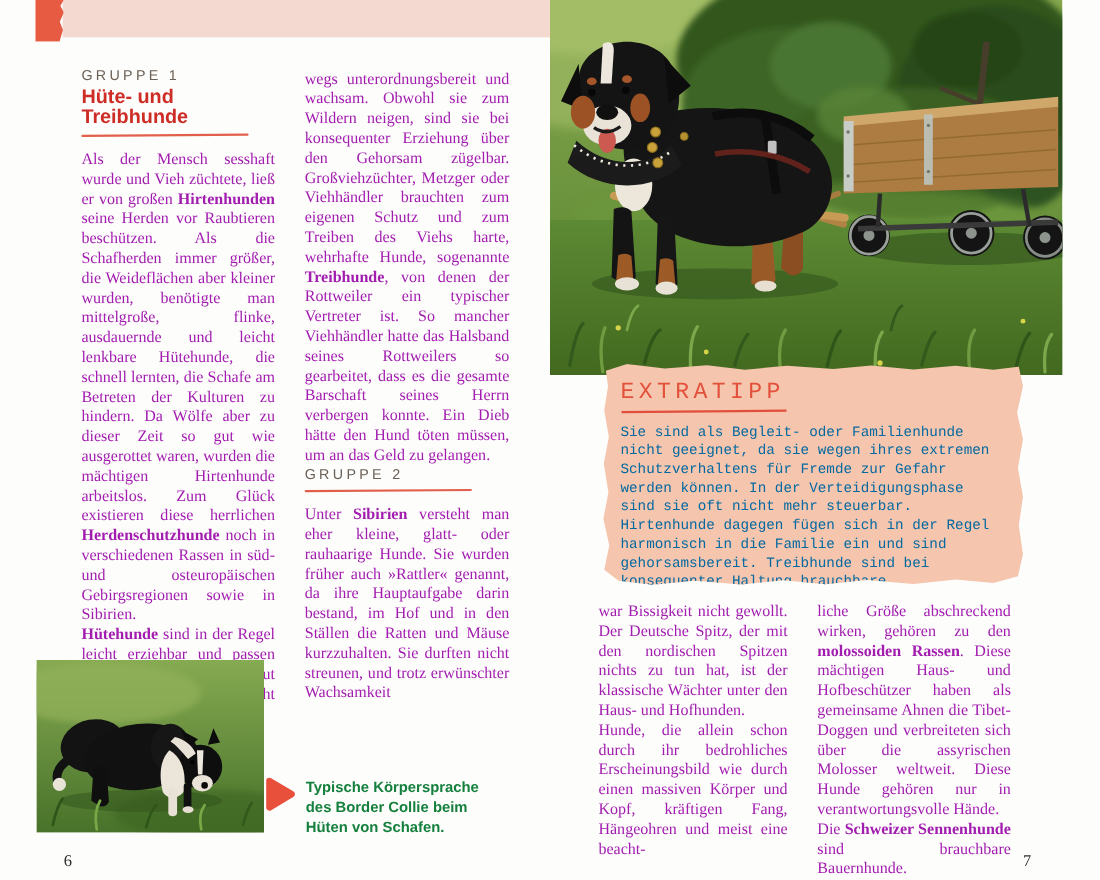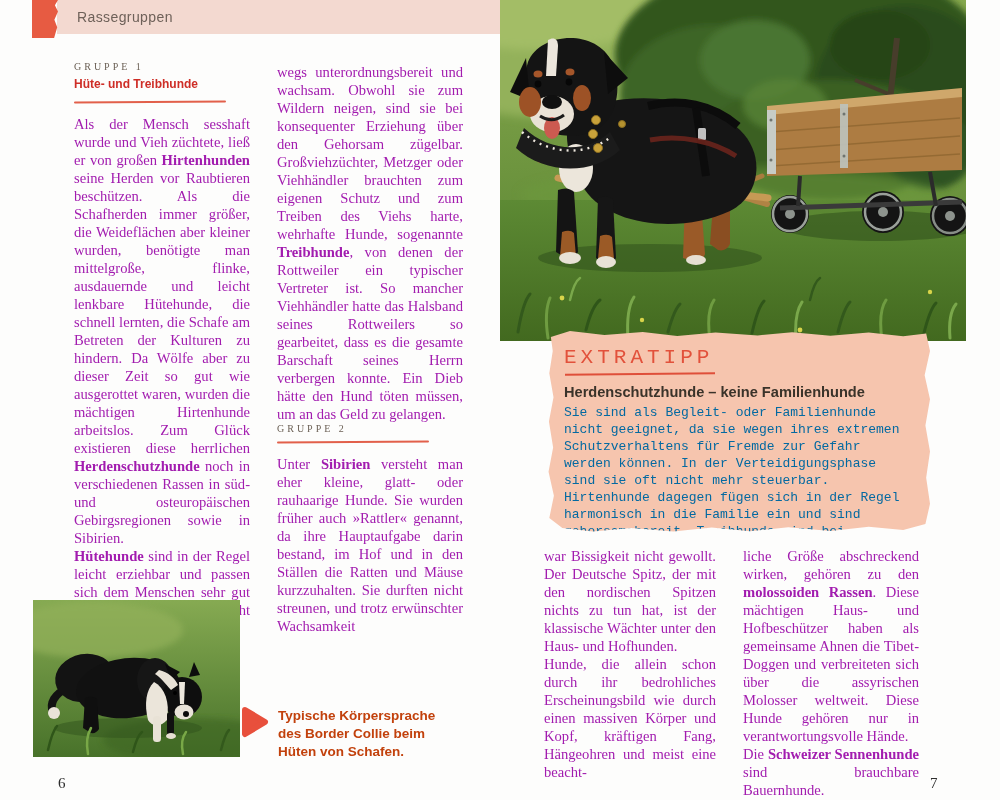--- a/index.html
+++ b/index.html
@@ -13,24 +13,24 @@
   .band-label{position:absolute;left:77px;top:0;height:34px;line-height:34px;
     font-family:"Liberation Sans",sans-serif;font-size:14px;color:#6e6159;letter-spacing:.4px;}
 
   
   .col{position:absolute;}
   .col1{left:74px;top:61px;width:176px;}
   .col2{left:277px;top:61px;width:186px;}
   .col3{left:544px;top:545px;width:172px;}
   .col4{left:743px;top:545px;width:176px;}
 
-  .kicker{font-family:Liberation Serif, serif;font-size:10px;letter-spacing:3px;color:#6b6055;
+  .kicker{font-family:Liberation Sans, sans-serif;font-size:13px;letter-spacing:3px;color:#6b6055;
     white-space:nowrap;margin-bottom:4px;}
   .kicker.g2{}
-  .group-title{font-family:"Liberation Sans",sans-serif;font-weight:bold;font-size:12px;
+  .group-title{font-family:"Liberation Sans",sans-serif;font-weight:bold;font-size:18px;
     line-height:17.5px;color:#ce2d26;}
   .redline{height:2px;background:#e2604b;border-radius:2px;width:152px;margin-top:7px;
     transform:rotate(-.4deg);}
   .body{font-size:14.6px;line-height:18px;color:#a21caf;text-align:justify;text-justify:inter-word;
     white-space:pre-wrap;margin:12px 0 0;hyphens:auto;-webkit-hyphens:auto;}
   .body.cont{margin-top:2px;}
   .body b{font-weight:bold;}
 
   
   .photo{position:absolute;overflow:hidden;}
@@ -43,35 +43,34 @@
     box-sizing:border-box;padding:15px 18px 0 17px;
     clip-path:polygon(1% 3%,6% 0%,15% 2%,25% .5%,34% 2.5%,44% .8%,55% 2.2%,64% .6%,74% 2.4%,84% .8%,93% 2.6%,99% 1.2%,100% 10%,98.6% 22%,100% 34%,98.8% 47%,100% 60%,99% 73%,100% 86%,98.8% 96%,93% 99%,84% 97.4%,74% 99.5%,63% 97.6%,53% 99.6%,43% 97.8%,33% 99.7%,22% 98%,12% 99.8%,4% 98%,.6% 93%,1.8% 82%,.4% 70%,1.6% 58%,.5% 45%,1.7% 33%,.6% 21%,1.5% 10%);}
   .tip-kicker{font-family:Liberation Mono, monospace;font-size:21px;letter-spacing:4px;color:#e2513b;}
   .tip-underline{width:150px;height:2px;background:#df4f39;margin:4px 0 9px 1px;transform:rotate(-.5deg);}
   .tip-heading{font-family:"Liberation Sans",sans-serif;font-weight:bold;font-size:14.6px;
     color:#3a332a;margin-bottom:4px;}
   .tip-body{font-family:Liberation Mono, monospace;font-size:13px;line-height:17px;color:#0369a1;}
 
   
   .caption{position:absolute;left:278px;top:707px;width:180px;
-    font-family:"Liberation Sans",sans-serif;font-weight:bold;font-size:13.5px;line-height:18px;color:#c2410c;}
+    font-family:"Liberation Sans",sans-serif;font-weight:bold;font-size:13.5px;line-height:18px;color:#15803d;}
   .arrow{position:absolute;left:240px;top:705px;width:30px;height:34px;}
 
   .pagenum{position:absolute;font-size:15px;color:#2e2e2e;top:775px;}
   .pn-left{left:58px;}
   .pn-right{left:930px;}
 </style>
 </head>
 <body>
 
 <div class="stage">
 
   <div class="band"></div>
   <div class="corner-mark"></div>
-  <div class="band-label">Rassegruppen</div>
 
   <div class="photo photo-main">
     <svg viewBox="0 0 466 341" preserveAspectRatio="none">
       <defs>
         <linearGradient id="meadow" x1="0" y1="0" x2="0" y2="1">
           <stop offset="0" stop-color="#86a84e"></stop>
             <stop offset="1" stop-color="#55812f"></stop>
         </linearGradient>
         <linearGradient id="grassFg" x1="0" y1="0" x2="0" y2="1">
           <stop offset="0" stop-color="#5d8a34"></stop>
@@ -196,21 +195,20 @@
         <circle cx="93" cy="134" r="4.5" fill="#c9a23a" stroke="#8a6d20"></circle>
         <circle cx="98" cy="148" r="4.5" fill="#c9a23a" stroke="#8a6d20"></circle>
         <circle cx="122" cy="124" r="3.5" fill="#b5922f" stroke="#8a6d20"></circle>
       </g>
     </svg>
   </div>
 
   <div class="tipbox">
     <div class="tip-kicker">EXTRATIPP</div>
     <div class="tip-underline"></div>
-    <div class="tip-heading">Herdenschutzhunde – keine Familienhunde</div>
     <div class="tip-body">Sie sind als Begleit- oder Familienhunde nicht geeignet, da sie wegen ihres extremen Schutzverhaltens für Fremde zur Gefahr werden können. In der Verteidigungsphase sind sie oft nicht mehr steuerbar. Hirtenhunde dagegen fügen sich in der Regel harmonisch in die Familie ein und sind gehorsamsbereit. Treibhunde sind bei konsequenter Haltung brauchbare, unterordnungsbereite Begleithunde.</div>
   </div>
 
   <div class="col col1">
     <div class="kicker">GRUPPE 1</div>
     <div class="group-title">Hüte- und Treibhunde</div>
     <div class="redline"></div>
     <p class="body"><span>Als der Mensch sesshaft wurde und Vieh züchtete, ließ er von großen </span><b>Hirtenhunden</b><span> seine Herden vor Raubtieren beschützen. Als die Schafherden immer größer, die Weideflächen aber kleiner wurden, benötigte man mittelgroße, flinke, ausdauernde und leicht lenkbare Hütehunde, die schnell lernten, die Schafe am Betreten der Kulturen zu hindern. Da Wölfe aber zu dieser Zeit so gut wie ausgerottet waren, wurden die mächtigen Hirtenhunde arbeitslos. Zum Glück existieren diese herrlichen </span><b>Herdenschutzhunde</b><span> noch in verschiedenen Rassen in süd- und osteuropäischen Gebirgsregionen sowie in Sibirien.
 </span><b>Hütehunde</b><span> sind in der Regel leicht erziehbar und passen sich dem Menschen sehr gut an. Sie sind intelligent, nicht selten sensibel und durch-</span></p>
   </div>

